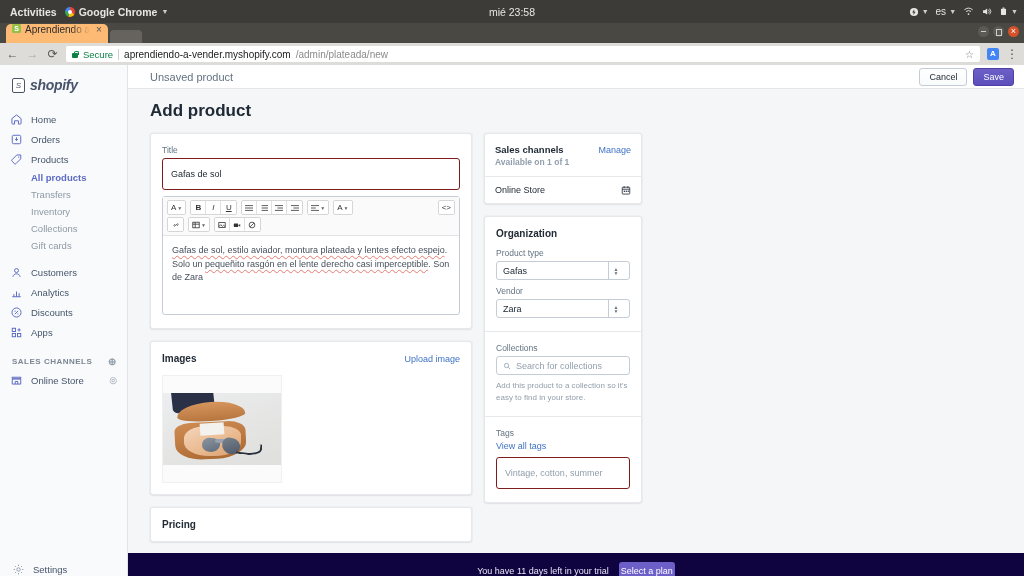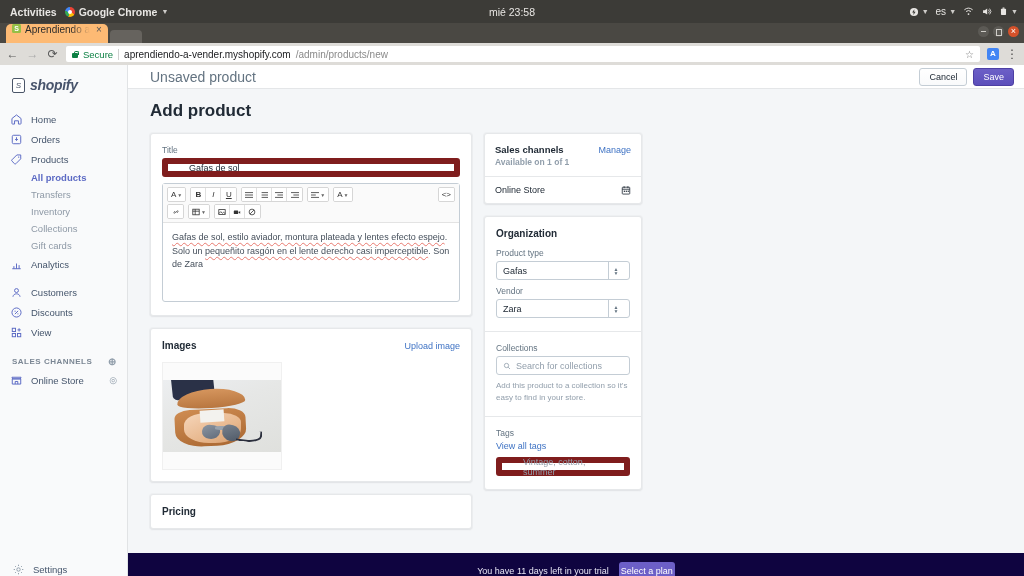--- a/index.html
+++ b/index.html
@@ -162,21 +162,21 @@
   .nav-item .trail { margin-left: auto; font-size: 9px; color: #919eab; }
   .sidebar-foot { margin-top: auto; padding: 0 10px 10px; }
   .sidebar-foot .nav-item { padding-left: 2px; }
 
   
   .content { flex: 1; overflow: hidden; position: relative; display: flex; flex-direction: column; }
   .topbar {
     height: 24px; background: #fff; border-bottom: 1px solid #e4e6e8;
     display: flex; align-items: center; padding: 0 10px 0 22px; flex: none;
   }
-  .topbar-title { font-size: 14px; color: #637381; }
+  .topbar-title { font-size: 11px; color: #637381; }
   .topbar-actions { margin-left: auto; display: flex; gap: 6px; }
   .btn {
     font-size: 9px; padding: 3px 9px; border-radius: 3px;
     border: 1px solid #c4cdd5; background: linear-gradient(#fff,#f9fafb);
     color: #212b36; cursor: pointer;
   }
   .btn.primary {
     background: linear-gradient(#6c5fc7,#5c4fbb); border-color: #4d3fa3; color: #fff;
   }
 
@@ -187,23 +187,23 @@
   .col-side { width: 158px; flex: none; }
 
   .card {
     background: #fff; border: 1px solid #e6e8ea; border-radius: 3px;
     box-shadow: 0 0 0 1px rgba(63,63,68,.03), 0 1px 2px rgba(63,63,68,.07);
     margin-bottom: 12px;
   }
   .card-pad { padding: 11px 11px 13px; }
   .field-label { font-size: 8.5px; color: #637381; margin-bottom: 3px; }
   .input {
-    width: 100%; height: 19px; border: 6px solid #7f1d1d; border-radius: 3px;
+    width: 100%; height: 32px; border: 1px solid #7f1d1d; border-radius: 3px;
     background: #fff; font-size: 9px; color: #212b36;
-    display: flex; align-items: center; padding: 0 21px;
+    display: flex; align-items: center; padding: 0 8px;
   }
   .input.ph { color: #919eab; }
 
   
   .editor { border: 1px solid #c4cdd5; border-radius: 3px; margin-top: 1px; }
   .etoolbar {
     background: #fafafa; border-bottom: 1px solid #e3e3e3;
     padding: 3px 4px; display: flex; flex-direction: column; gap: 2px;
   }
   .erow { display: flex; align-items: center; gap: 4px; }
@@ -389,21 +389,21 @@
   </div>
   <div class="omnibar">
     <span class="nav-btn">←</span>
     <span class="nav-btn dim">→</span>
     <span class="nav-btn">⟳</span>
     <div class="urlbox">
       <span class="lock"></span>
       <span class="secure-txt">Secure</span>
       <span class="url-sep"></span>
       <span class="url-main">aprendiendo-a-vender.myshopify.com</span>
-        <span class="url-dim">/admin/products/new</span>
+        <span class="url-dim">/admin/plateada/new</span>
       <span class="star">☆</span>
     </div>
     <span class="omni-ext"></span>
     <span class="kebab">⋮</span>
   </div>
 </div>
 
 <div class="app">
 
   <div class="sidebar">
@@ -439,37 +439,37 @@
         </span>
         <span>Products</span>
       </div>
 
       <div class="sub-item active">All products</div>
       <div class="sub-item">Transfers</div>
       <div class="sub-item">Inventory</div>
       <div class="sub-item">Collections</div>
       <div class="sub-item">Gift cards</div>
 
+      <div class="nav-item mt8">
+        <span class="ico">
+          <svg viewBox="0 0 20 20" fill="none" stroke="#5c6ac4" stroke-width="1.5">
+              <circle cx="10" cy="7" r="3"></circle>
+              <path d="M4.5 16.5c.6-3 2.8-4.5 5.5-4.5s4.9 1.5 5.5 4.5"></path>
+            </svg>
+        </span>
+        <span>Customers</span>
+      </div>
       <div class="nav-item">
         <span class="ico">
           <svg viewBox="0 0 20 20" fill="none" stroke="#5c6ac4" stroke-width="1.5">
               <path d="M3.5 16.5h13"></path>
               <path d="M6 16.5v-4M10 16.5v-8M14 16.5v-5.5"></path>
             </svg>
         </span>
         <span>Analytics</span>
-      </div>
-      <div class="nav-item mt8">
-        <span class="ico">
-          <svg viewBox="0 0 20 20" fill="none" stroke="#5c6ac4" stroke-width="1.5">
-              <circle cx="10" cy="7" r="3"></circle>
-              <path d="M4.5 16.5c.6-3 2.8-4.5 5.5-4.5s4.9 1.5 5.5 4.5"></path>
-            </svg>
-        </span>
-        <span>Customers</span>
       </div>
       <div class="nav-item">
         <span class="ico">
           <svg viewBox="0 0 20 20" fill="none" stroke="#5c6ac4" stroke-width="1.5">
               <circle cx="10" cy="10" r="7"></circle>
               <path d="M7.5 12.5 12.5 7.5"></path>
               <circle cx="7.8" cy="8" r=".9" fill="#5c6ac4" stroke="none"></circle>
               <circle cx="12.2" cy="12" r=".9" fill="#5c6ac4" stroke="none"></circle>
             </svg>
         </span>
@@ -477,21 +477,21 @@
       </div>
       <div class="nav-item">
         <span class="ico">
           <svg viewBox="0 0 20 20" fill="none" stroke="#5c6ac4" stroke-width="1.5">
               <rect x="3.5" y="3.5" width="5" height="5"></rect>
               <rect x="3.5" y="11.5" width="5" height="5"></rect>
               <rect x="11.5" y="11.5" width="5" height="5"></rect>
               <path d="M14 3.5v5M11.5 6h5"></path>
             </svg>
         </span>
-        <span>View</span>
+        <span>Apps</span>
       </div>
 
       <div class="section-head">
         <span>SALES CHANNELS</span>
         <span class="plus">⊕</span>
       </div>
       <div class="nav-item">
         <span class="ico">
           <svg viewBox="0 0 20 20" fill="none" stroke="#5c6ac4" stroke-width="1.5">
               <path d="M3.5 7.5h13v8h-13z"></path>

